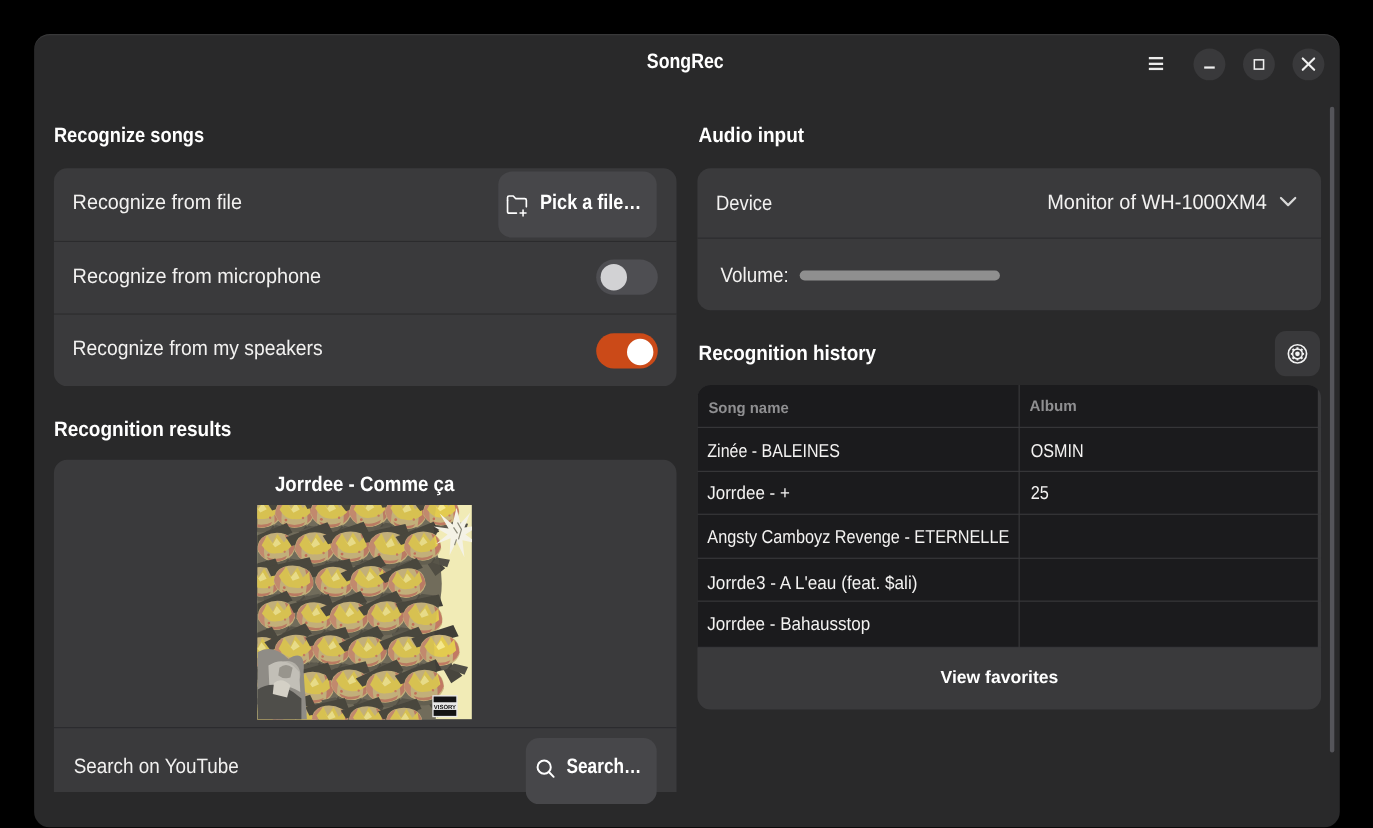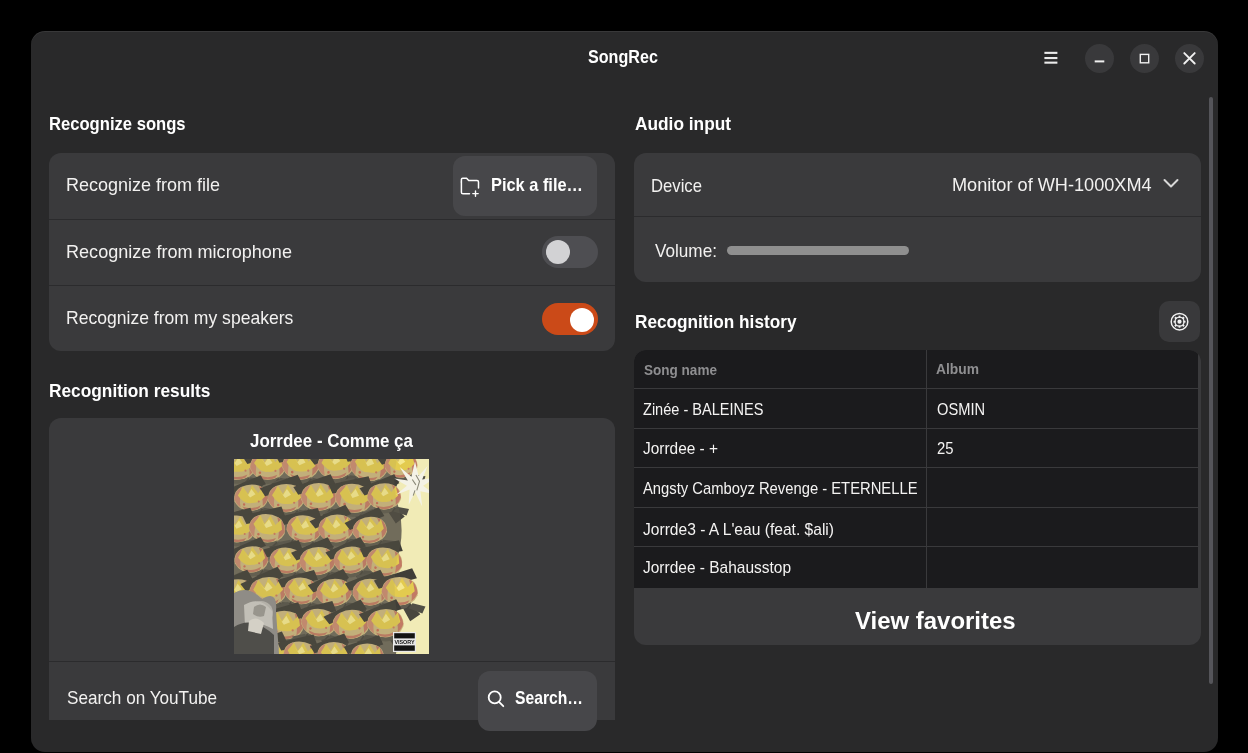--- a/index.html
+++ b/index.html
@@ -200,17 +200,17 @@
 </div>
 <div class="txt" style="left:613px; top:331.7px; font-size:14px; font-weight:bold; color:#8f8f91; transform:scaleX(0.967);">Song name</div>
 <div class="txt" style="left:905.4px; top:331.2px; font-size:14px; font-weight:bold; color:#8f8f91; transform:scaleX(0.986);">Album</div>
 <div class="txt t17" style="left:612.4px; top:369.8px; transform:scaleX(0.856);">Zinée - BALEINES</div>
 <div class="txt t17" style="left:905.7px; top:369.8px; transform:scaleX(0.862);">OSMIN</div>
 <div class="txt t17" style="left:612.4px; top:409.3px; transform:scaleX(0.907);">Jorrdee - +</div>
 <div class="txt t17" style="left:906px; top:409.3px; transform:scaleX(0.873);">25</div>
 <div class="txt t17" style="left:612.4px; top:449.4px; transform:scaleX(0.870);">Angsty Camboyz Revenge - ETERNELLE</div>
 <div class="txt t17" style="left:612.4px; top:489.5px; transform:scaleX(0.917);">Jorrde3 - A L'eau (feat. $ali)</div>
 <div class="txt t17" style="left:612.4px; top:528.1px; transform:scaleX(0.911);">Jorrdee - Bahausstop</div>
-<div class="txt" style="left:824.4px; top:577.9px; font-size:24px; font-weight:bold; transform:scaleX(0.998);">View favorites</div>
+<div class="txt" style="left:824.4px; top:577.9px; font-size:16px; font-weight:bold; transform:scaleX(0.998);">View favorites</div>
 
 <div class="abs" style="left:1178.3px; top:66px; width:4.2px; height:587px; border-radius:2.1px; background:#55555a;"></div>
 
 </div>
 
 </body></html>

